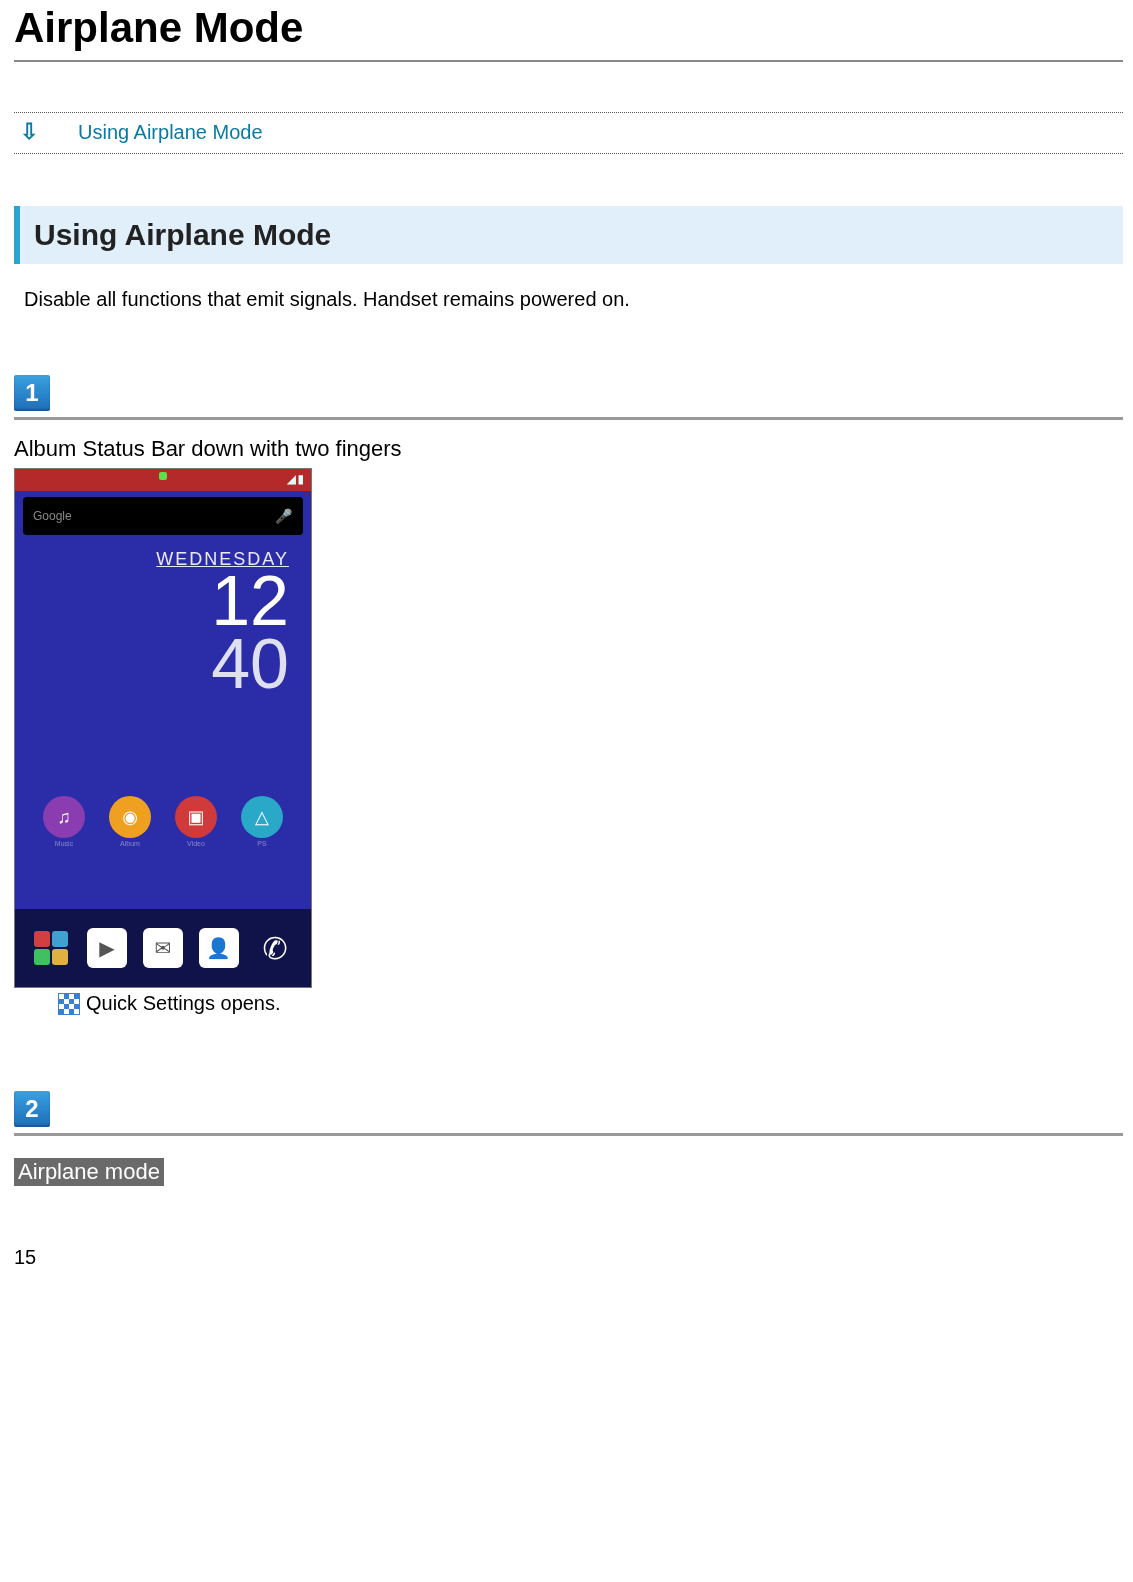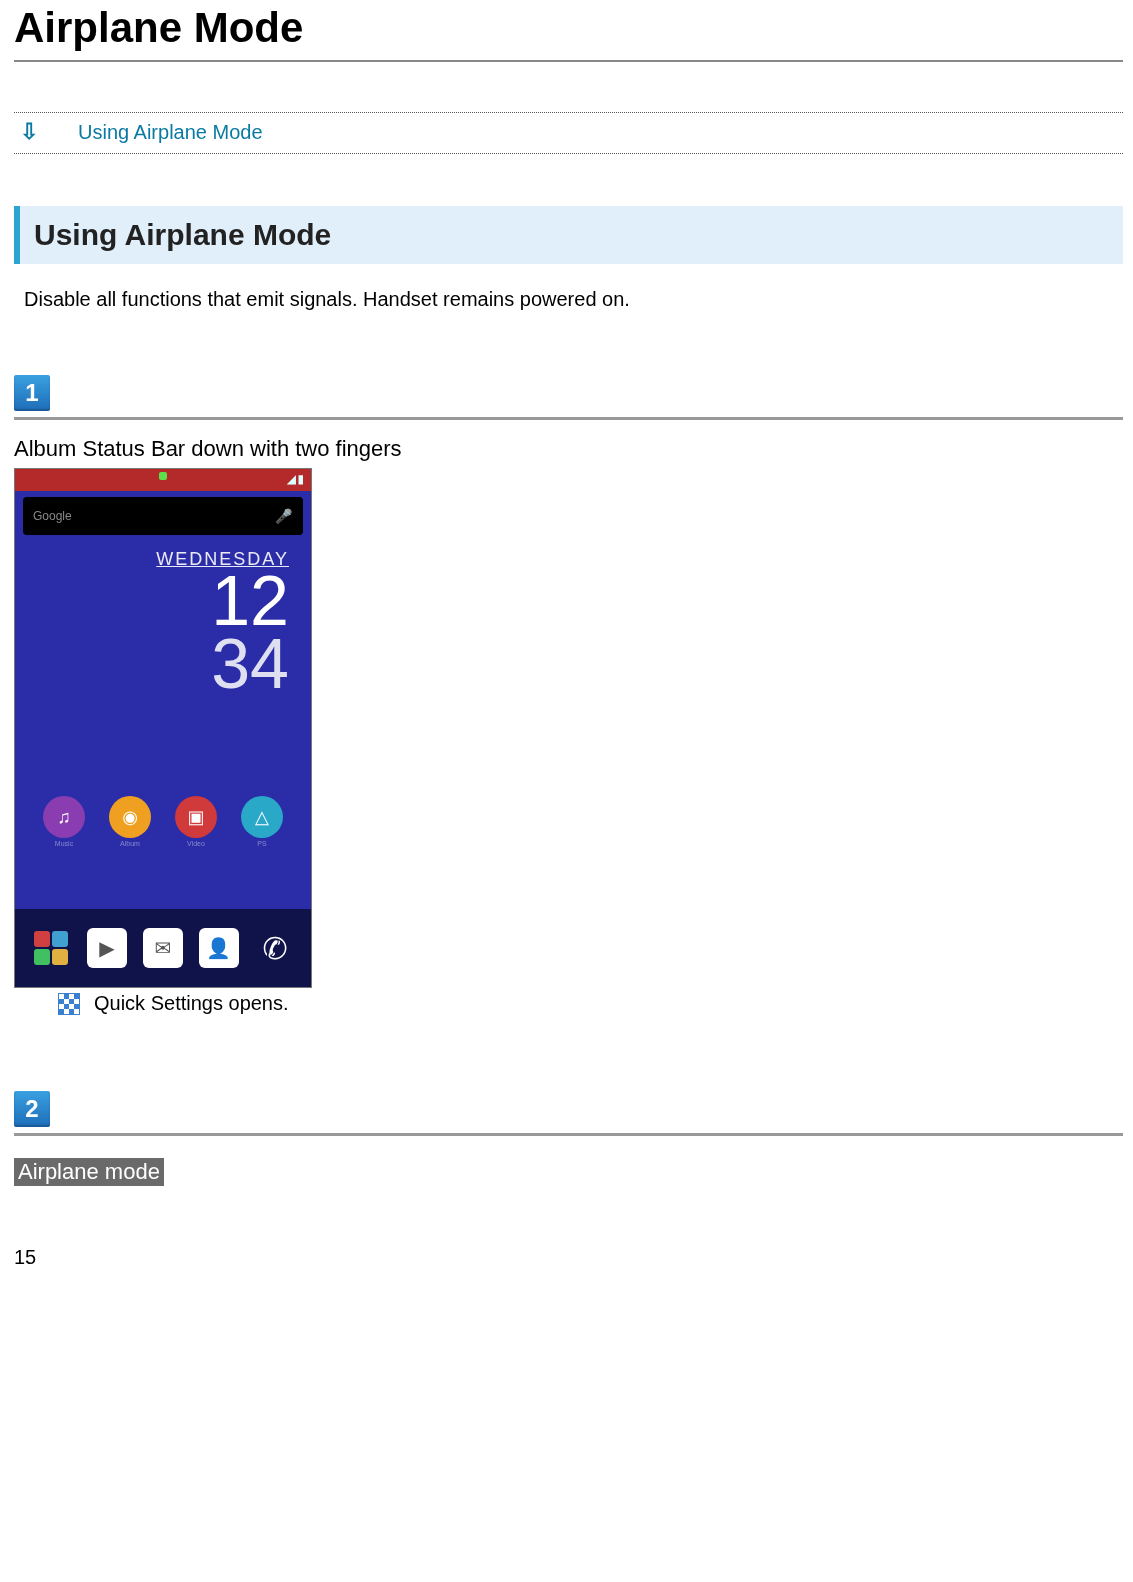--- a/index.html
+++ b/index.html
@@ -223,21 +223,21 @@
     grid-template-columns: 1fr 1fr;
     grid-template-rows: 1fr 1fr;
     gap: 2px;
     width: 34px;
     height: 34px;
   }
   .d-grid span { border-radius: 3px; }
   .result-row {
     display: flex;
     align-items: center;
-    gap: 14px;
+    gap: 6px;
     font-size: 20px;
     margin-top: 4px;
     padding-left: 44px;
   }
   .result-icon {
     width: 20px;
     height: 20px;
     background: repeating-conic-gradient(#3a7fd0 0 25%, #fff 0 50%);
     background-size: 10px 10px;
     border: 1px solid #3a7fd0;
@@ -290,21 +290,21 @@
       </div>
       <div class="phone-searchbar">
         <span class="g">Google</span>
         <span class="mic">🎤</span>
       </div>
       <div class="phone-time">
         <div class="day">WEDNESDAY</div>
         <div class="hhmm">
           <div class="col">
             <span class="hh">12</span>
-            <span class="mm">34</span>
+            <span class="mm">40</span>
           </div>
         </div>
       </div>
       <div class="phone-icons-row">
         <div class="app-icon">
           <div class="circle c-purple">♫</div>
           <span class="lbl">Music</span>
         </div>
         <div class="app-icon">
           <div class="circle c-orange">◉</div>

